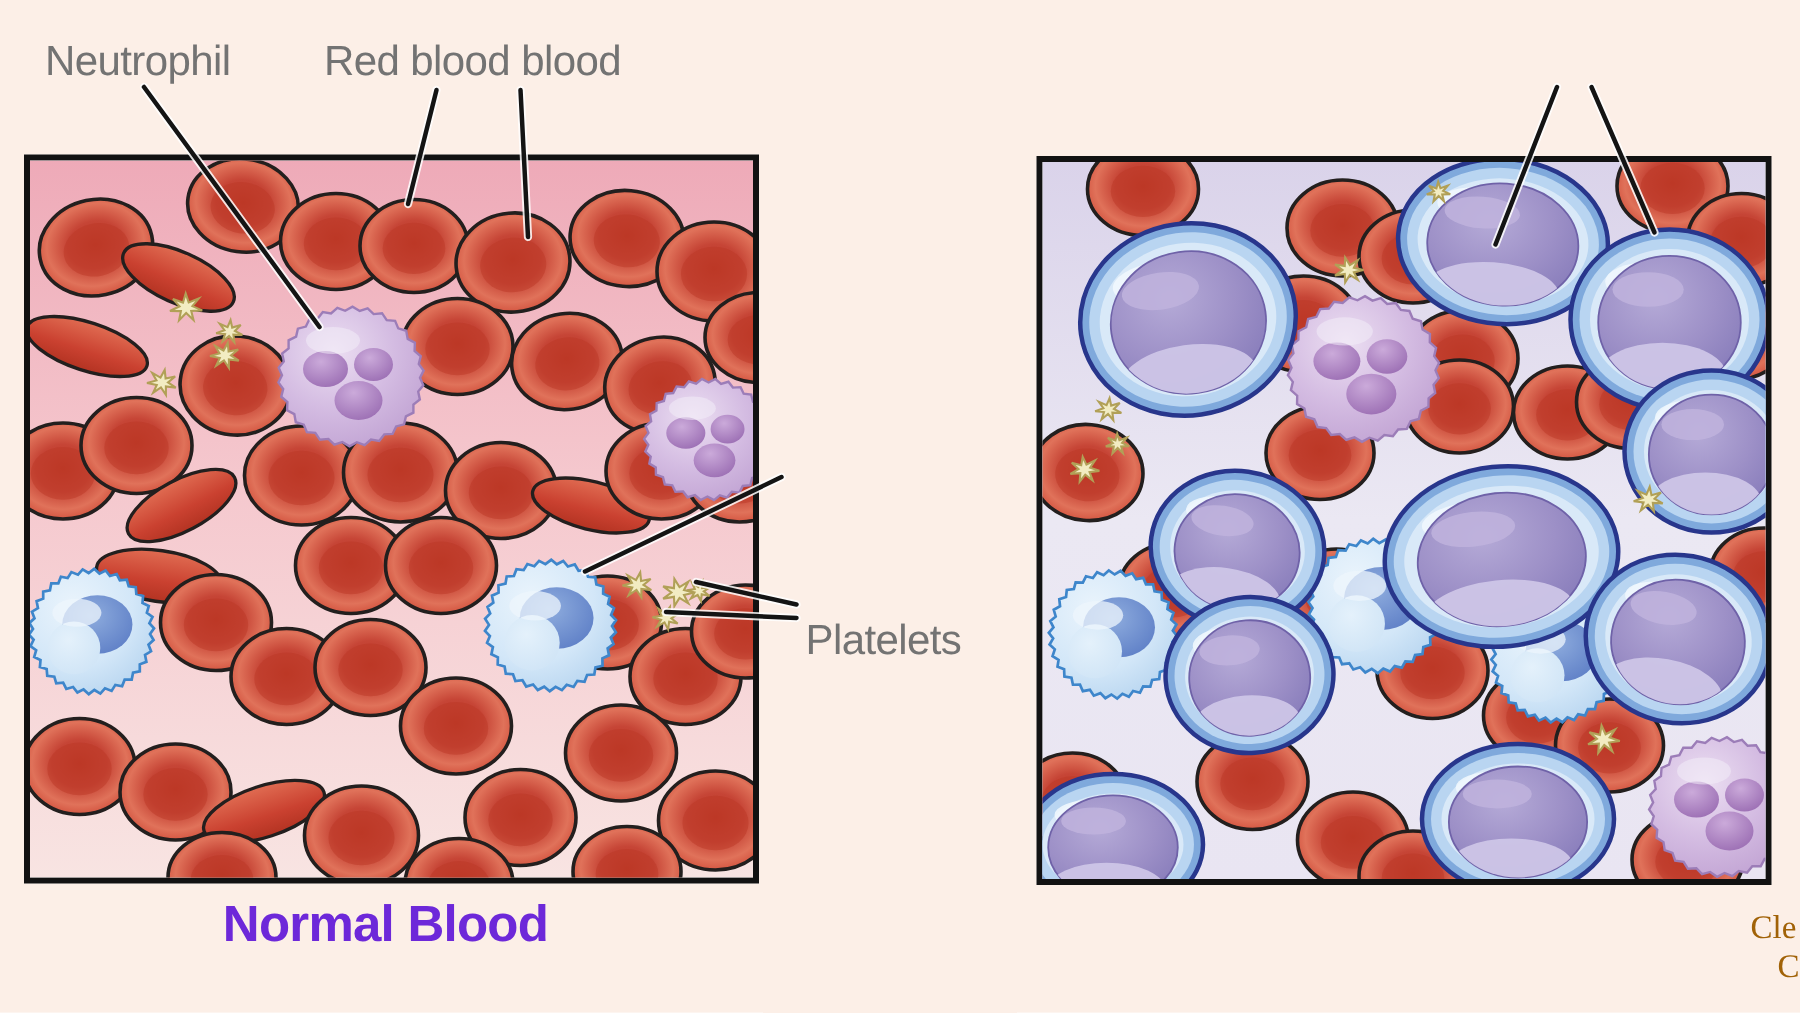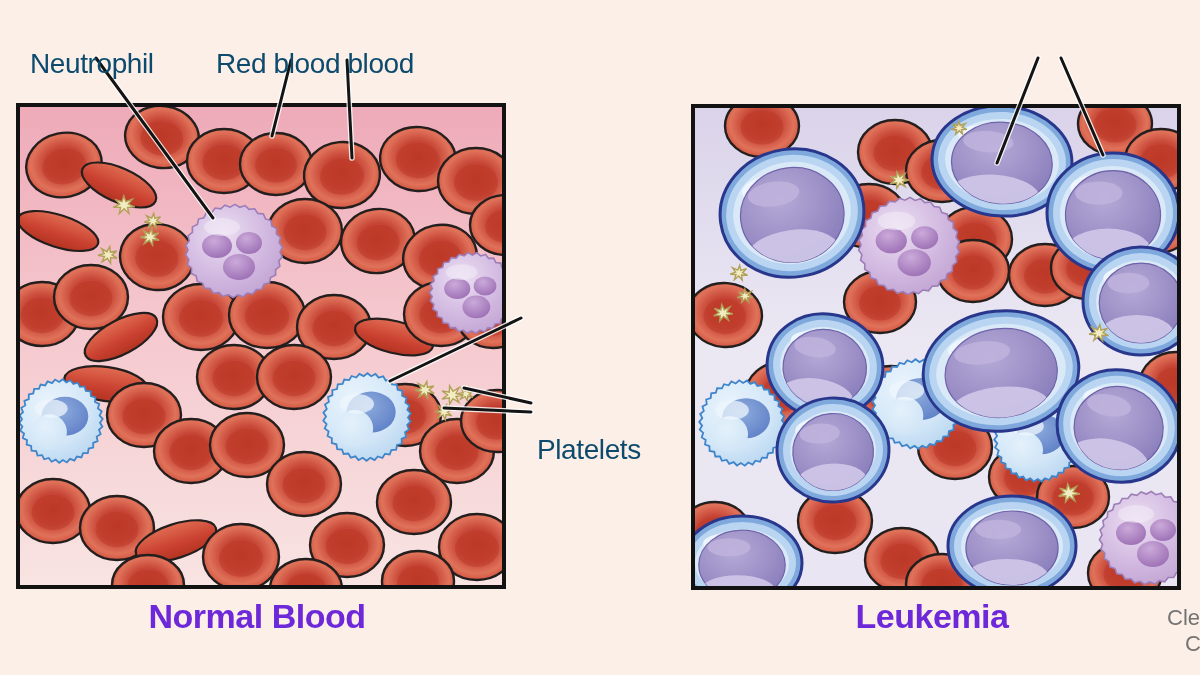--- a/index.html
+++ b/index.html
@@ -10,38 +10,37 @@
   }
   .panel{
     position:absolute;border:4px solid #121212;background:#fff;z-index:1;
   }
   #leader-lines{
     position:absolute;left:0;top:0;width:1200px;height:675px;
     z-index:2;pointer-events:none;
   }
   .lbl{
     position:absolute;z-index:3;
-    font-size:28px;line-height:1;color:#0c4a6e;letter-spacing:-0.4px;
+    font-size:28px;line-height:1;color:#737373;letter-spacing:-0.4px;
     white-space:nowrap;
-    margin-top:23px;
   }
   #lbl-neutrophil{left:30px;top:27px;}
   #lbl-rbc{left:216px;top:27px;}
   #lbl-leukemia-cells{left:935px;top:27px;}
   #lbl-monocytes{left:525px;top:301px;}
   #lbl-platelets{left:537px;top:413px;}
   .panel-title{
     position:absolute;z-index:3;width:482px;text-align:center;top:599px;
     font-size:34px;font-weight:700;line-height:1;color:#6d28d9;letter-spacing:-0.5px;
   }
   #title-normal{left:16px;}
   #title-leukemia{left:691px;}
   .watermark{
     position:absolute;z-index:3;
-    font-size:22px;line-height:1;color:#737373;white-space:nowrap;
+    font-size:22px;line-height:1;color:#a16207;white-space:nowrap;font-family:Liberation Serif, serif;
   }
   #wm-line1{left:1167px;top:607px;}
   #wm-line2{left:1185px;top:633px;}
 </style>
 </head>
 <body>
 
 <div class="canvas">
 
   <svg width="0" height="0" style="position:absolute" aria-hidden="true">
@@ -642,18 +641,17 @@
      <line x1="531" y1="412" x2="444" y2="408" stroke="#ffffff" stroke-width="5.5" stroke-linecap="round" opacity="0.85"></line>
      <line x1="531" y1="412" x2="444" y2="408" stroke="#141414" stroke-width="3" stroke-linecap="round"></line>
    </g>
     </svg>
 
   <div class="lbl" id="lbl-neutrophil">Neutrophil</div>
   <div class="lbl" id="lbl-rbc">Red blood blood</div>
   <div class="lbl" id="lbl-platelets">Platelets</div>
 
   <div class="panel-title" id="title-normal">Normal Blood</div>
-  <div class="panel-title" id="title-leukemia">Leukemia</div>
 
   <div class="watermark" id="wm-line1">Cle</div>
   <div class="watermark" id="wm-line2">C</div>
 
 </div>
 
 </body></html>

